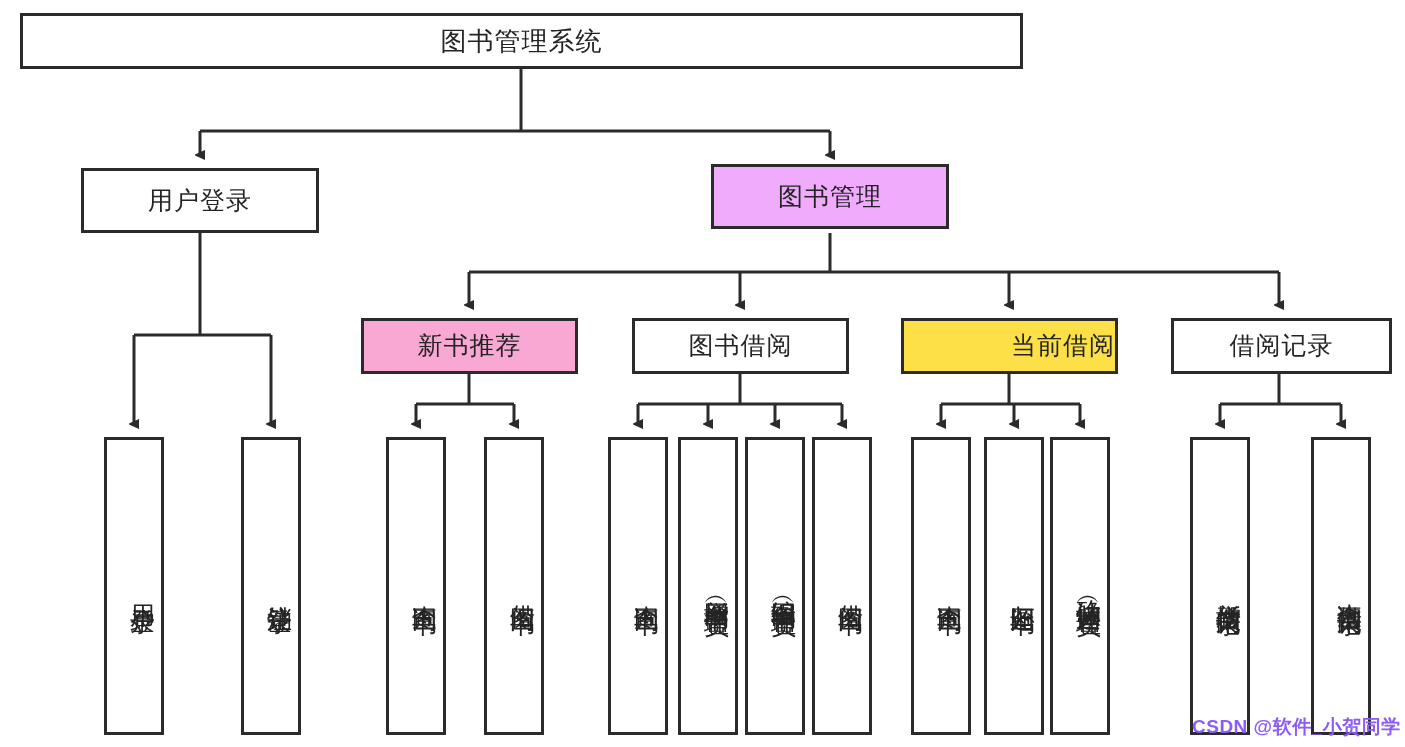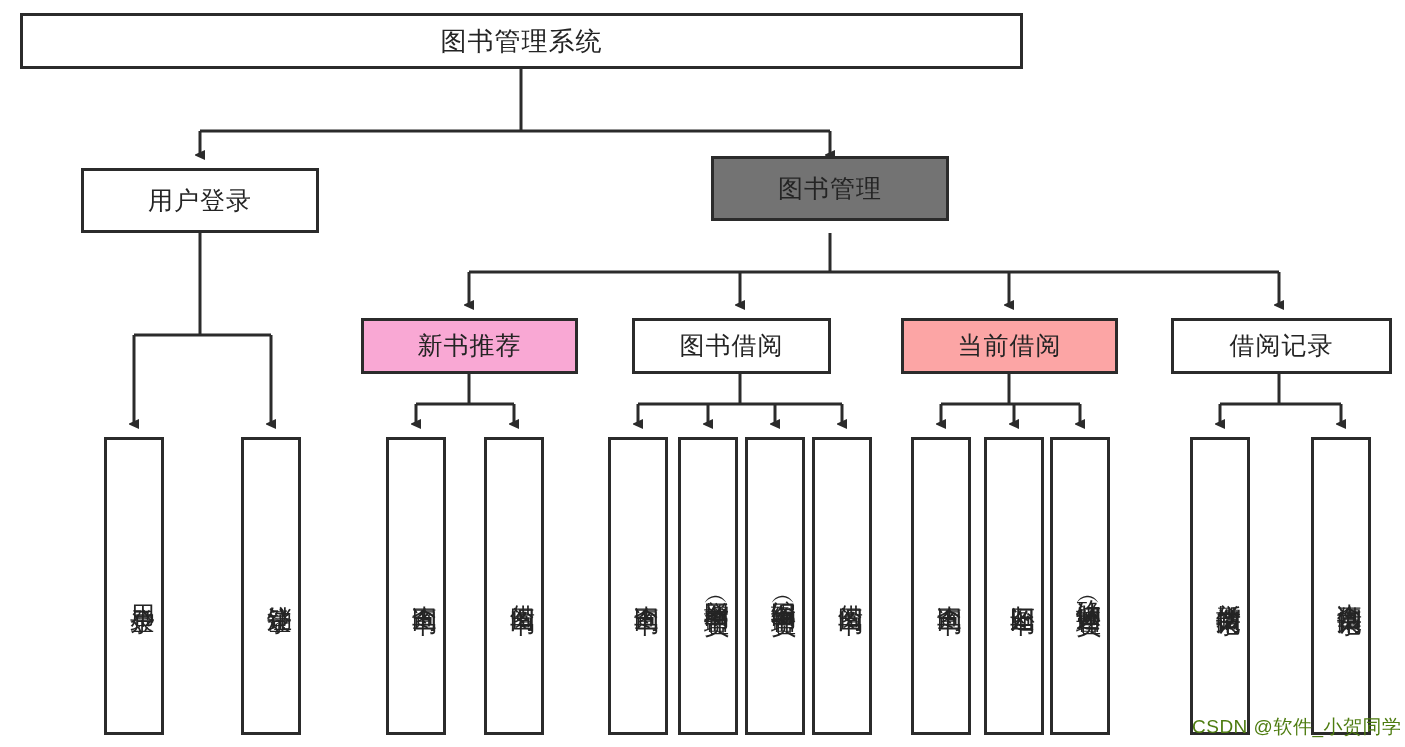--- a/index.html
+++ b/index.html
@@ -129,31 +129,31 @@
     </g>
   </svg>
 
   <div class="node horiz root" style="left: 20px; top: 13px; width: 1003px; height: 56px; border-color: rgb(43, 43, 43); color: rgb(36, 36, 36); background: rgb(255, 255, 255);">
     <span>图书管理系统</span>
   </div>
 
   <div class="node horiz" style="left: 81px; top: 168px; width: 238px; height: 65px; border-color: rgb(43, 43, 43); color: rgb(36, 36, 36); background: rgb(255, 255, 255);">
     <span>用户登录</span>
   </div>
-  <div class="node horiz" style="left: 711px; top: 156px; width: 238px; height: 65px; border-color: rgb(43, 43, 43); color: rgb(36, 36, 36); background: #737373;">
+  <div class="node horiz" style="left: 711px; top: 164px; width: 238px; height: 65px; border-color: rgb(43, 43, 43); color: rgb(36, 36, 36); background: #f0abfc;">
     <span>图书管理</span>
   </div>
 
   <div class="node horiz" style="left: 361px; top: 318px; width: 217px; height: 56px; border-color: rgb(43, 43, 43); color: rgb(36, 36, 36); background: #f9a8d4;">
     <span>新书推荐</span>
   </div>
-  <div class="node horiz" style="left: 632px; top: 318px; width: 199px; height: 56px; border-color: rgb(43, 43, 43); color: rgb(36, 36, 36); background: rgb(255, 255, 255);">
+  <div class="node horiz" style="left: 632px; top: 318px; width: 217px; height: 56px; border-color: rgb(43, 43, 43); color: rgb(36, 36, 36); background: rgb(255, 255, 255);">
     <span>图书借阅</span>
   </div>
-  <div class="node horiz" style="left: 901px; top: 318px; width: 217px; height: 56px; border-color: rgb(43, 43, 43); color: rgb(36, 36, 36); background: #fca5a5;">
+  <div class="node horiz" style="left: 901px; top: 318px; width: 217px; height: 56px; border-color: rgb(43, 43, 43); color: rgb(36, 36, 36); background: #fde047; justify-content: flex-end;">
     <span>当前借阅</span>
   </div>
   <div class="node horiz" style="left: 1171px; top: 318px; width: 221px; height: 56px; border-color: rgb(43, 43, 43); color: rgb(36, 36, 36); background: rgb(255, 255, 255);">
     <span>借阅记录</span>
   </div>
 
   <div class="node vert" style="left: 104px; top: 437px; width: 60px; height: 298px; border-color: rgb(43, 43, 43); color: rgb(36, 36, 36); background: rgb(255, 255, 255);">
     <span class="vtext">用户登录</span>
   </div>
   <div class="node vert" style="left: 241px; top: 437px; width: 60px; height: 298px; border-color: rgb(43, 43, 43); color: rgb(36, 36, 36); background: rgb(255, 255, 255);">
@@ -186,15 +186,15 @@
   <div class="node vert" style="left: 1050px; top: 437px; width: 60px; height: 298px; border-color: rgb(43, 43, 43); color: rgb(36, 36, 36); background: rgb(255, 255, 255);">
     <span class="vtext">确认归还（管理员）</span>
   </div>
   <div class="node vert" style="left: 1190px; top: 437px; width: 60px; height: 298px; border-color: rgb(43, 43, 43); color: rgb(36, 36, 36); background: rgb(255, 255, 255);">
     <span class="vtext">新增借阅记录</span>
   </div>
   <div class="node vert" style="left: 1311px; top: 437px; width: 60px; height: 298px; border-color: rgb(43, 43, 43); color: rgb(36, 36, 36); background: rgb(255, 255, 255);">
     <span class="vtext">查询借阅记录</span>
   </div>
 
-  <div class="watermark" style="left: 1192px; top: 714px; color: #4d7c0f;">CSDN @软件_小贺同学</div>
+  <div class="watermark" style="left: 1192px; top: 714px; color: #8b5cf6; font-weight: bold;">CSDN @软件_小贺同学</div>
 
 </div>
 
 </body></html>

